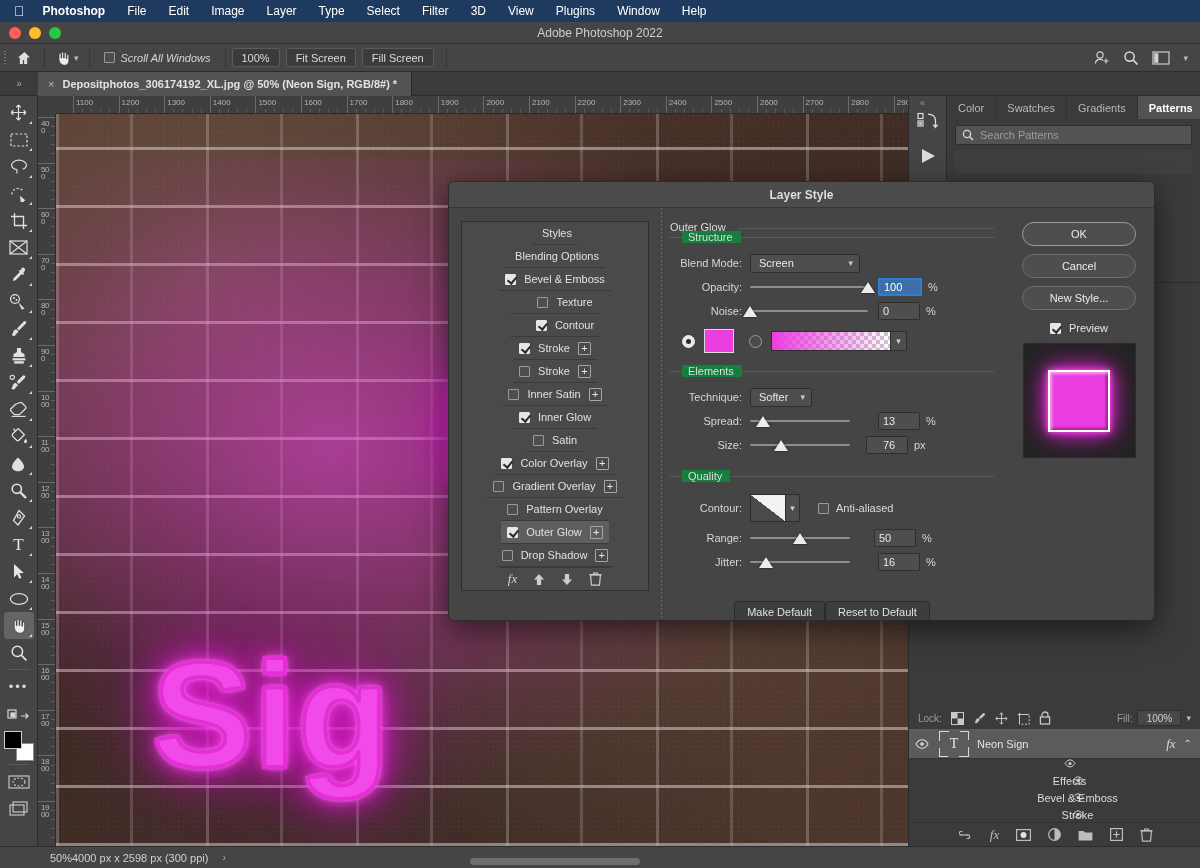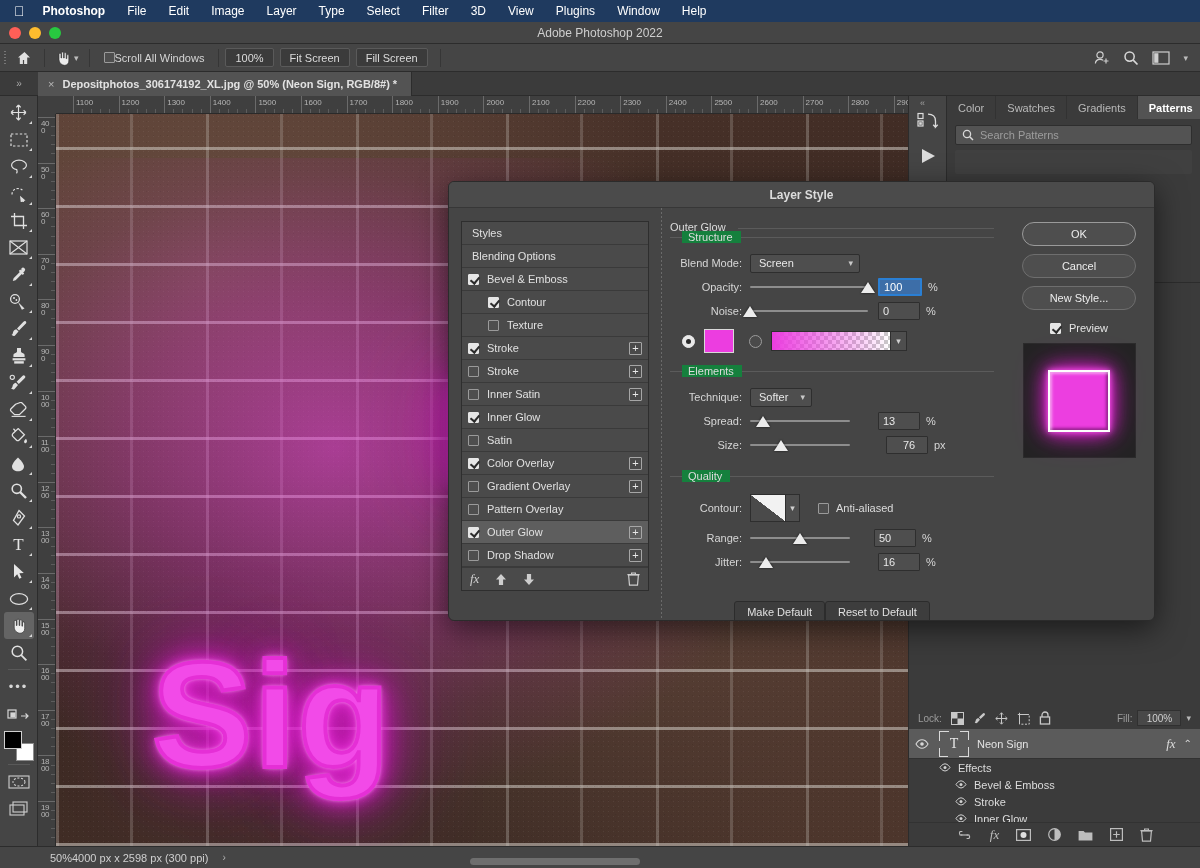--- a/index.html
+++ b/index.html
@@ -51,21 +51,21 @@
     border-bottom: 1px solid #2c2c2c;
   }
   .grip { width: 10px; height: 28px; display:flex; align-items:center; justify-content:center; }
   .grip i { display:block; width:2px; height:16px;
     background-image: radial-gradient(#777 40%, transparent 41%);
     background-size: 2px 3px; }
   .ob-home { width: 28px; height: 28px; display:flex; align-items:center; justify-content:center; }
   .vsep { width: 1px; height: 18px; background: #363636; margin: 0 6px; }
   .ob-tool { display: flex; align-items: center; gap: 3px; padding: 0 4px; }
   .ob-caret { font-size: 9px; color: #bbb; }
-  .ob-check { display: flex; align-items: center; gap: 0; padding: 0 8px; }
+  .ob-check { display: flex; align-items: center; gap: 6px; padding: 0 8px; font-style: italic; }
   .cbox {
     width: 11px; height: 11px; border: 1px solid #9a9a9a; background: #4e4e4e;
     border-radius: 1px; display:inline-block; position: relative; flex: none;
   }
   .cbox.on { background: #e6e6e6; border-color: #e6e6e6; }
   .cbox.on::after {
     content:""; position:absolute; left:3px; top:0px; width:4px; height:7px;
     border: solid #2b2b2b; border-width: 0 2px 2px 0; transform: rotate(40deg);
   }
   .ob-btn {
@@ -254,21 +254,21 @@
   }
   .thumb-t::before { left:0; top:0; border-right:0; border-bottom:0; }
   .thumb-t::after { right:0; bottom:0; border-left:0; border-top:0; }
   .thumb-c1 { position:absolute; right:0; top:0; width:9px;height:9px;
     border:1px solid #dadada; border-left:0; border-bottom:0; }
   .thumb-c2 { position:absolute; left:0; bottom:0; width:9px;height:9px;
     border:1px solid #dadada; border-right:0; border-top:0; }
   .lname { font-size: 11px; color: #e3e3e3; }
   .lfx { margin-left:auto; display:flex; align-items:center; gap:8px; padding-right:8px;
     font-family:"Liberation Serif", serif; font-style:italic; font-size:13px; color:#dcdcdc; }
-  .effrow { display:flex; align-items:center; gap:7px; height: 17px; font-size:11px; color:#dcdcdc; }
+  .effrow { display:flex; align-items:center; gap:7px; height: 17px; font-size:11px; color:#dcdcdc;flex-direction:column; }
   .effrow .eye-s { font-size:10px; color:#cfcfcf; width:12px; text-align:center; }
   .lp-footer {
     position:absolute; left:0;right:0;bottom:0;height:24px; background:#3b3b3b;
     display:flex; align-items:center; justify-content:center; gap:17px;
     border-top:1px solid #323232; color:#bdbdbd;
   }
 
   
   .statusbar {
     position:absolute; left:0;bottom:0;width:1200px;height:22px;
@@ -292,21 +292,21 @@
     height: 26px; background: #4b4b4b; border-bottom: 1px solid #373737;
     display:flex; align-items:center; justify-content:center;
     font-size: 12px; color: #dcdcdc; font-weight: bold;
   }
   .dlg-body { position:absolute; top:26px; left:0; right:0; bottom:0; display:flex; }
 
   
   .stylescol { width: 212px; padding: 13px 0 0 12px; }
   .styleslist {
     border: 1px solid #2e2e2e; background: #4a4a4a; width: 188px; height: 370px;
-    display:flex; flex-direction:column;
+    display:flex; flex-direction:column;align-items:center;
   }
   .srow {
     height: 23px; display:flex; align-items:center; gap:8px;
     border-bottom: 1px solid #3a3a3a; padding: 0 6px; font-size: 11px; color:#e0e0e0;
     flex: none;
   }
   .srow.sel { background:#5e5e5e; }
   .srow.plain { padding-left: 10px; }
   .srow.indent { padding-left: 26px; }
   .srow .plus {
@@ -1118,26 +1118,26 @@
             <span>Styles</span>
           </div>
           <div class="srow plain">
             <span>Blending Options</span>
           </div>
           <div class="srow">
             <span class="cbox on"></span>
             <span>Bevel &amp; Emboss</span>
           </div>
           <div class="srow indent">
+            <span class="cbox"></span>
+            <span>Texture</span>
+          </div>
+          <div class="srow indent">
             <span class="cbox on"></span>
             <span>Contour</span>
-          </div>
-          <div class="srow indent">
-            <span class="cbox"></span>
-            <span>Texture</span>
           </div>
           <div class="srow">
             <span class="cbox on"></span>
             <span>Stroke</span>
             <span class="plus">+</span>
           </div>
           <div class="srow">
             <span class="cbox"></span>
             <span>Stroke</span>
             <span class="plus">+</span>
@@ -1269,21 +1269,21 @@
             <span class="numbox" style="margin-left:28px;">13</span>
             <span class="unit">%</span>
           </div>
 
           <div class="frow">
             <span class="flabel">Size:</span>
             <span class="slider" style="width:100px;">
               <span class="track"></span>
               <span class="knob" style="left:31%;"></span>
             </span>
-            <span class="numbox" style="margin-left:36px;padding-left:16px;">76</span>
+            <span class="numbox" style="margin-left:16px;padding-left:16px;">76</span>
             <span class="unit">px</span>
           </div>
         </div>
 
         <div class="fieldset inner" style="margin-top:8px;">
           <span class="legend">Quality</span>
 
           <div class="frow" style="height:34px;">
             <span class="flabel">Contour:</span>
             <span style="display:flex;">

